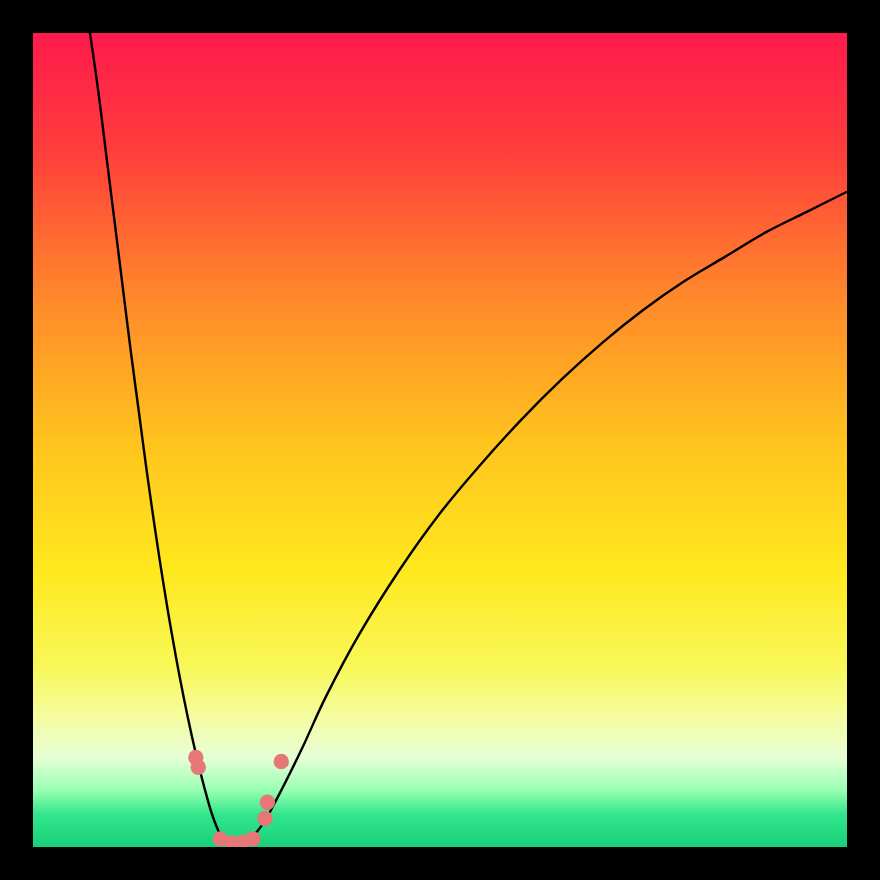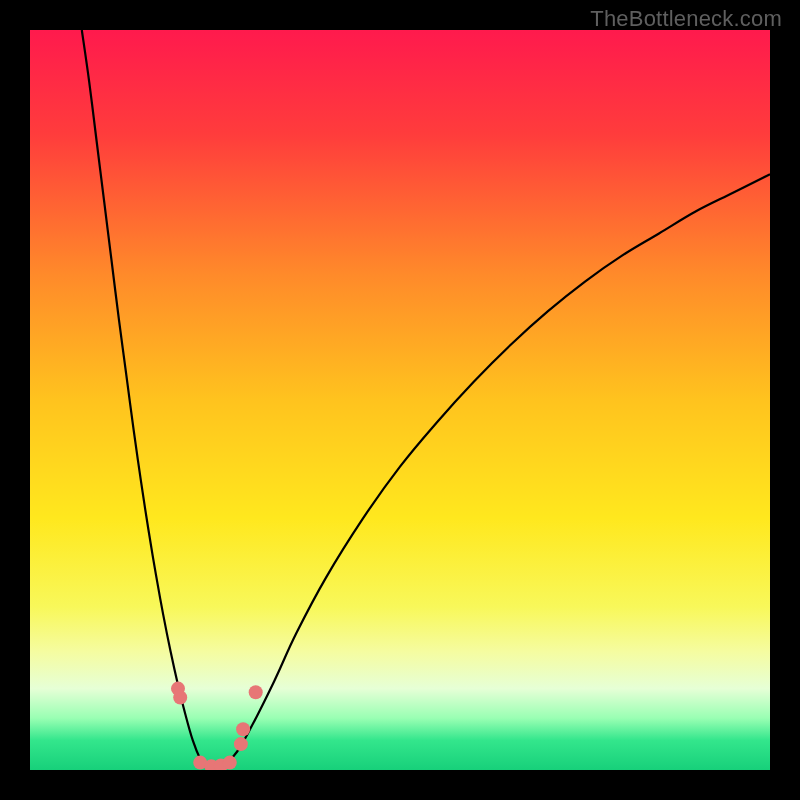--- a/index.html
+++ b/index.html
@@ -26,21 +26,20 @@
     left: 30px;
     top: 30px;
     width: 740px;
     height: 740px;
   }
   svg { display: block; }
 </style>
 </head>
 <body>
 <div class="outer">
-  <div class="watermark">TheBottleneck.com</div>
   <div class="plot">
     <svg id="chart-svg" width="740" height="740" viewBox="0 0 740 740">
         <defs>
           <linearGradient id="bg-grad" x1="0" y1="0" x2="0" y2="1">
             <stop offset="0%" stop-color="#ff1a4d"></stop>
             <stop offset="14.000000000000002%" stop-color="#ff3c3c"></stop>
             <stop offset="33%" stop-color="#ff8a2a"></stop>
             <stop offset="50%" stop-color="#ffc31e"></stop>
             <stop offset="66%" stop-color="#ffe81e"></stop>
             <stop offset="78%" stop-color="#f8f85a"></stop>

